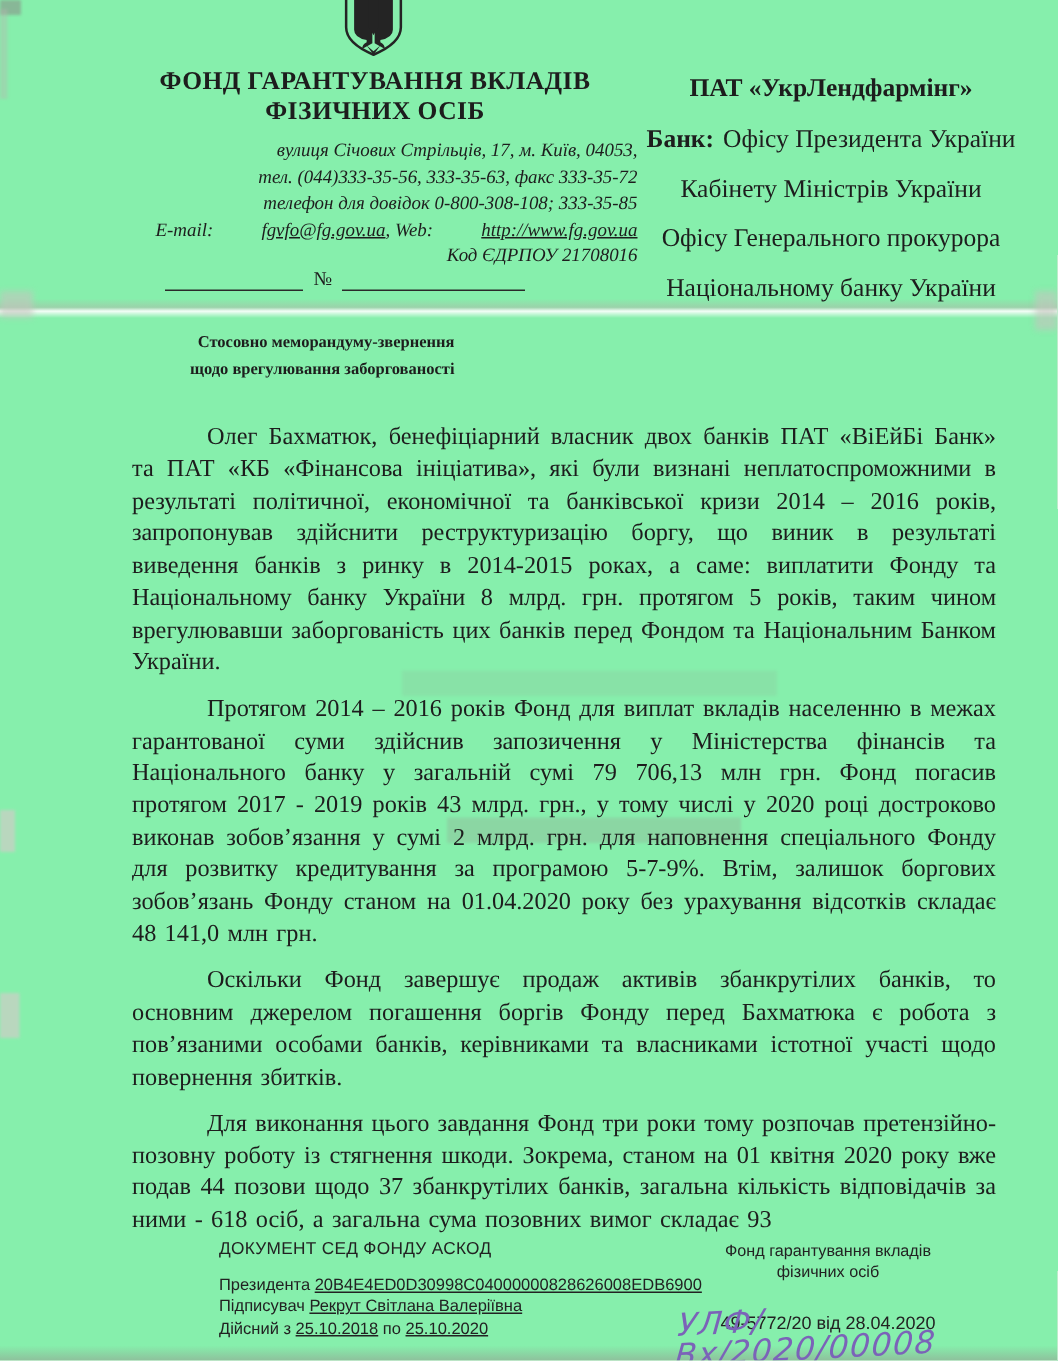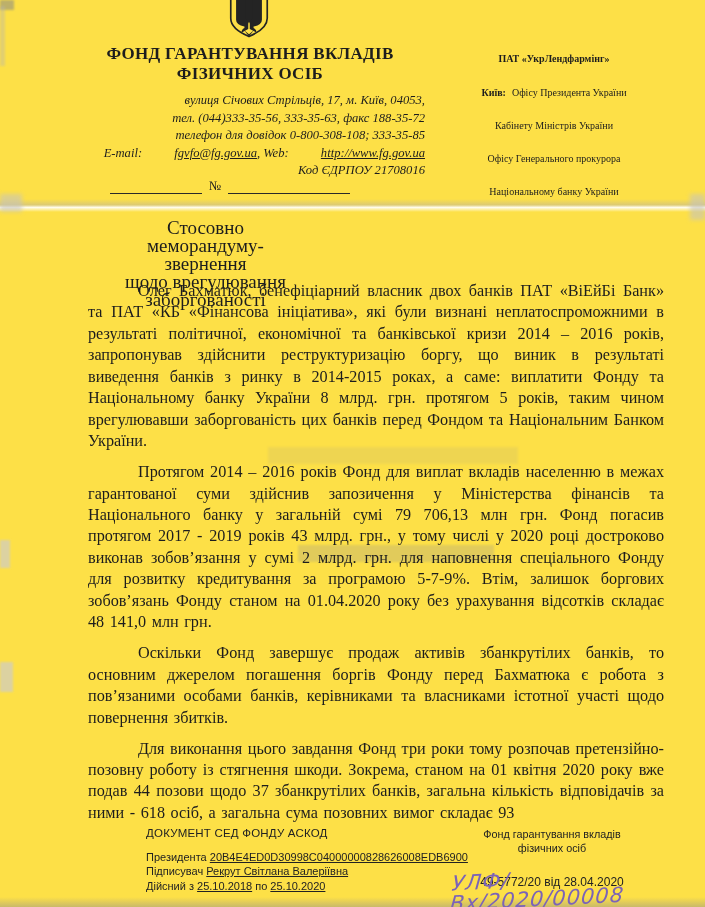--- a/index.html
+++ b/index.html
@@ -1,18 +1,18 @@
 <!DOCTYPE html>
 <html lang="uk"><head>
 <meta charset="utf-8">
 <style>
   html,body{margin:0;padding:0;background:#e9e7e2;}
   .page{
     position:relative;width:705px;height:907px;margin:0 auto;
-    background:#fde047;overflow:hidden;
+    background:#86efac;overflow:hidden;
     font-family:"Liberation Serif","DejaVu Serif",serif;
     color:#1d1d1d;
   }
   
   .artifact{position:absolute;pointer-events:none;}
   .a-top-left{left:0;top:0;width:14px;height:10px;background:#8a8a86;opacity:.55;filter:blur(1px);}
   .a-left-sliver{left:0;top:6px;width:5px;height:60px;background:#b8b6b0;opacity:.4;filter:blur(1px);}
   .a-tear{left:0;top:199px;width:705px;height:13px;
     background:linear-gradient(180deg,rgba(0,0,0,0) 0%,rgba(180,176,168,.45) 45%,rgba(255,255,255,.9) 65%,rgba(0,0,0,0) 100%);}
   .a-right-smudge{left:690px;top:194px;width:15px;height:26px;background:#c6c4be;opacity:.6;filter:blur(2px);}
@@ -36,29 +36,29 @@
   .org-address .u{text-decoration:underline;margin-left:29px;}
   .number-line{
     position:absolute;left:110px;top:176px;width:260px;height:18px;
     font-size:13px;display:flex;align-items:flex-end;
   }
   .number-line .blank1{flex:0 0 92px;border-bottom:1.4px solid #2a2a2a;height:14px;}
   .number-line .nsign{padding:0 7px;}
   .number-line .blank2{flex:0 0 122px;border-bottom:1.4px solid #2a2a2a;height:14px;}
   .addressees{
     position:absolute;left:408px;top:50px;width:292px;
-    font-size:10px;line-height:17px;text-align:center;
+    font-size:17px;line-height:17px;text-align:center;
   }
   .addr-row{margin-bottom:16px;position:relative;}
   .addr-row.first{font-weight:bold;margin-bottom:17px;}
   .kopiya-row{margin-bottom:16px;}
   .kopiya-label{font-weight:bold;margin-right:6px;}
   .subject{
-    position:absolute;left:108px;top:219px;width:195px;text-align:center;
-    font-size:19px;line-height:18px;
+    position:absolute;left:108px;top:219px;width:195px;text-align:right;
+    font-size:11px;line-height:18px;font-weight:bold;
   }
   
   .body-text{
     position:absolute;left:88px;top:281px;width:576px;
     font-size:16.2px;line-height:21.45px;text-align:justify;
   }
   .body-text p{margin:0 0 9.5px 0;text-indent:50px;word-spacing:1.5px;}
   
   .sig-block{
     position:absolute;left:146px;top:826px;
@@ -107,40 +107,40 @@
     </svg>
   </div>
 
   <div class="org-name">
     <div>ФОНД ГАРАНТУВАННЯ ВКЛАДІВ</div>
     <div>ФІЗИЧНИХ ОСІБ</div>
   </div>
 
   <div class="org-address">
     <div>вулиця  Січових  Стрільців,  17,  м. Київ,  04053,</div>
-    <div>тел. (044)333-35-56, 333-35-63,  факс 188-35-72</div>
+    <div>тел. (044)333-35-56, 333-35-63,  факс 333-35-72</div>
     <div>телефон для довідок  0-800-308-108;  333-35-85</div>
     <div>
       <span>E-mail:</span>
       <span class="u">fgvfo@fg.gov.ua</span><span>, Web:</span>
       <span class="u">http://www.fg.gov.ua</span>
     </div>
     <div>Код ЄДРПОУ 21708016</div>
   </div>
 
   <div class="number-line">
     <span class="blank1"></span>
     <span class="nsign">№</span>
     <span class="blank2"></span>
   </div>
 
   <div class="addressees">
     <div class="addr-row first">ПАТ  «УкрЛендфармінг»</div>
     <div class="addr-row kopiya-row">
-      <span class="kopiya-label">Київ:</span><span>Офісу Президента України</span>
+      <span class="kopiya-label">Банк:</span><span>Офісу Президента України</span>
     </div>
     <div class="addr-row">Кабінету Міністрів України</div>
     <div class="addr-row">Офісу Генерального прокурора</div>
     <div class="addr-row">Національному банку України</div>
   </div>
 
   <div class="subject">
     <div>Стосовно меморандуму-звернення</div>
     <div>щодо врегулювання заборгованості</div>
   </div>

